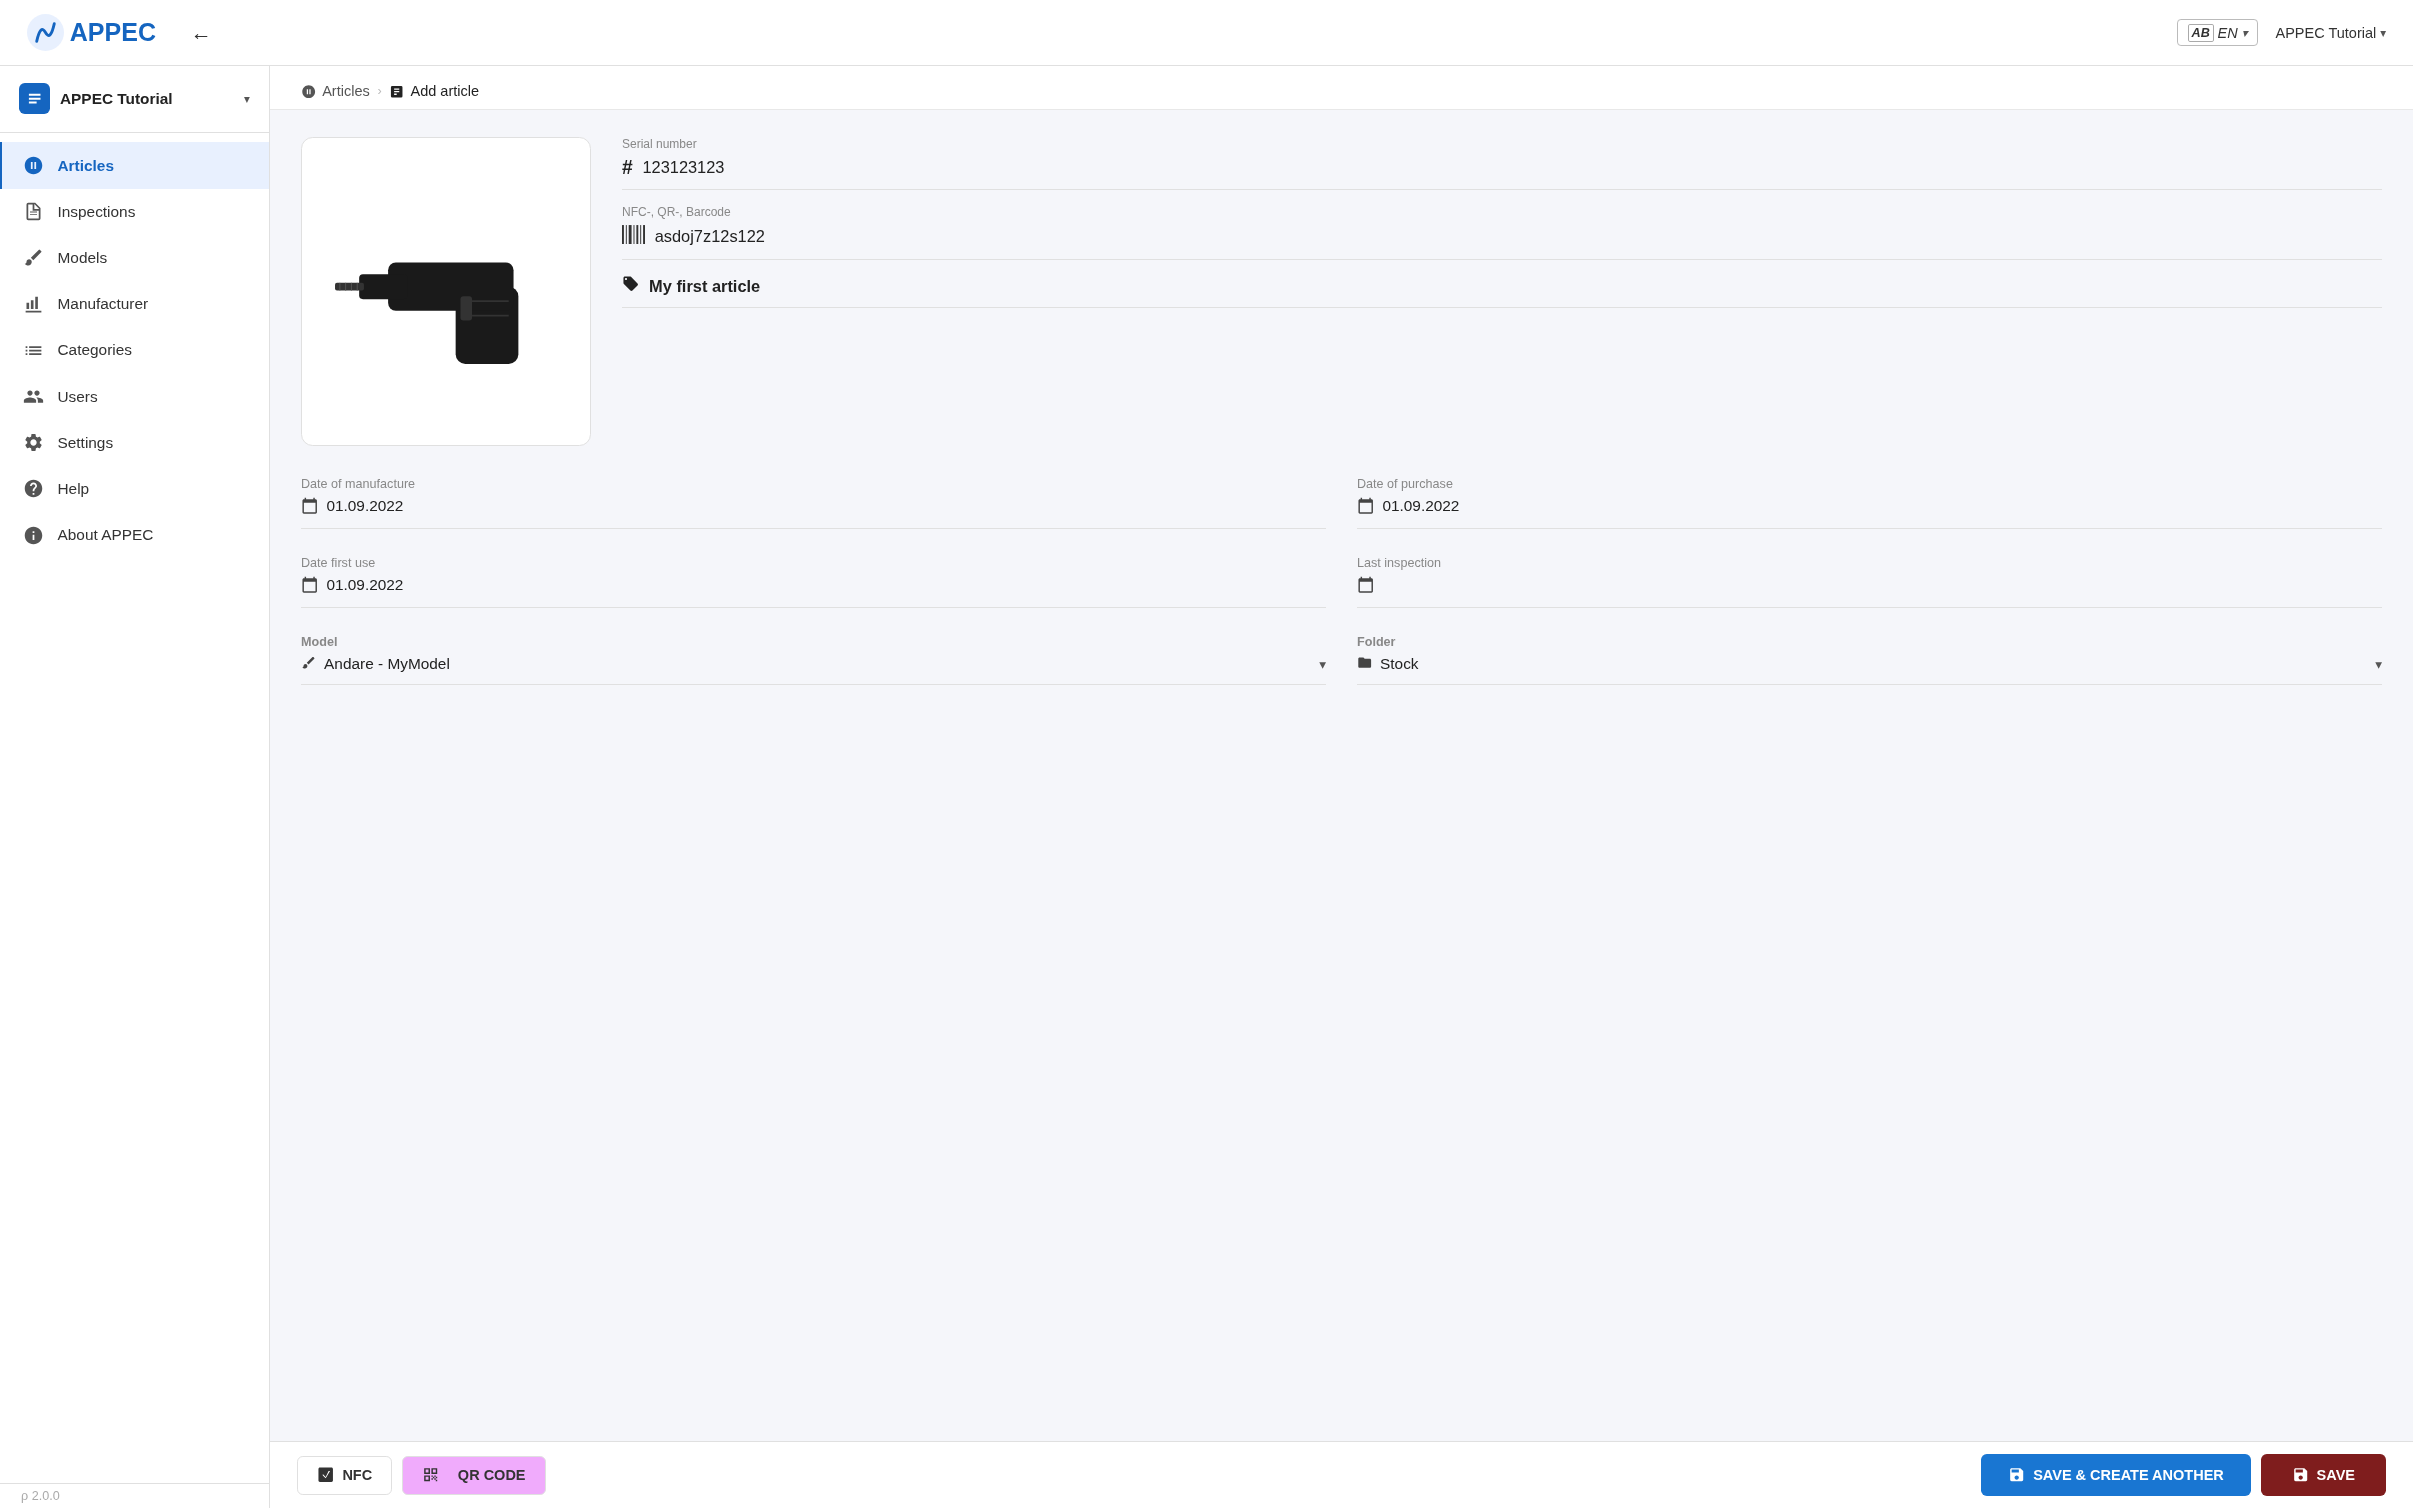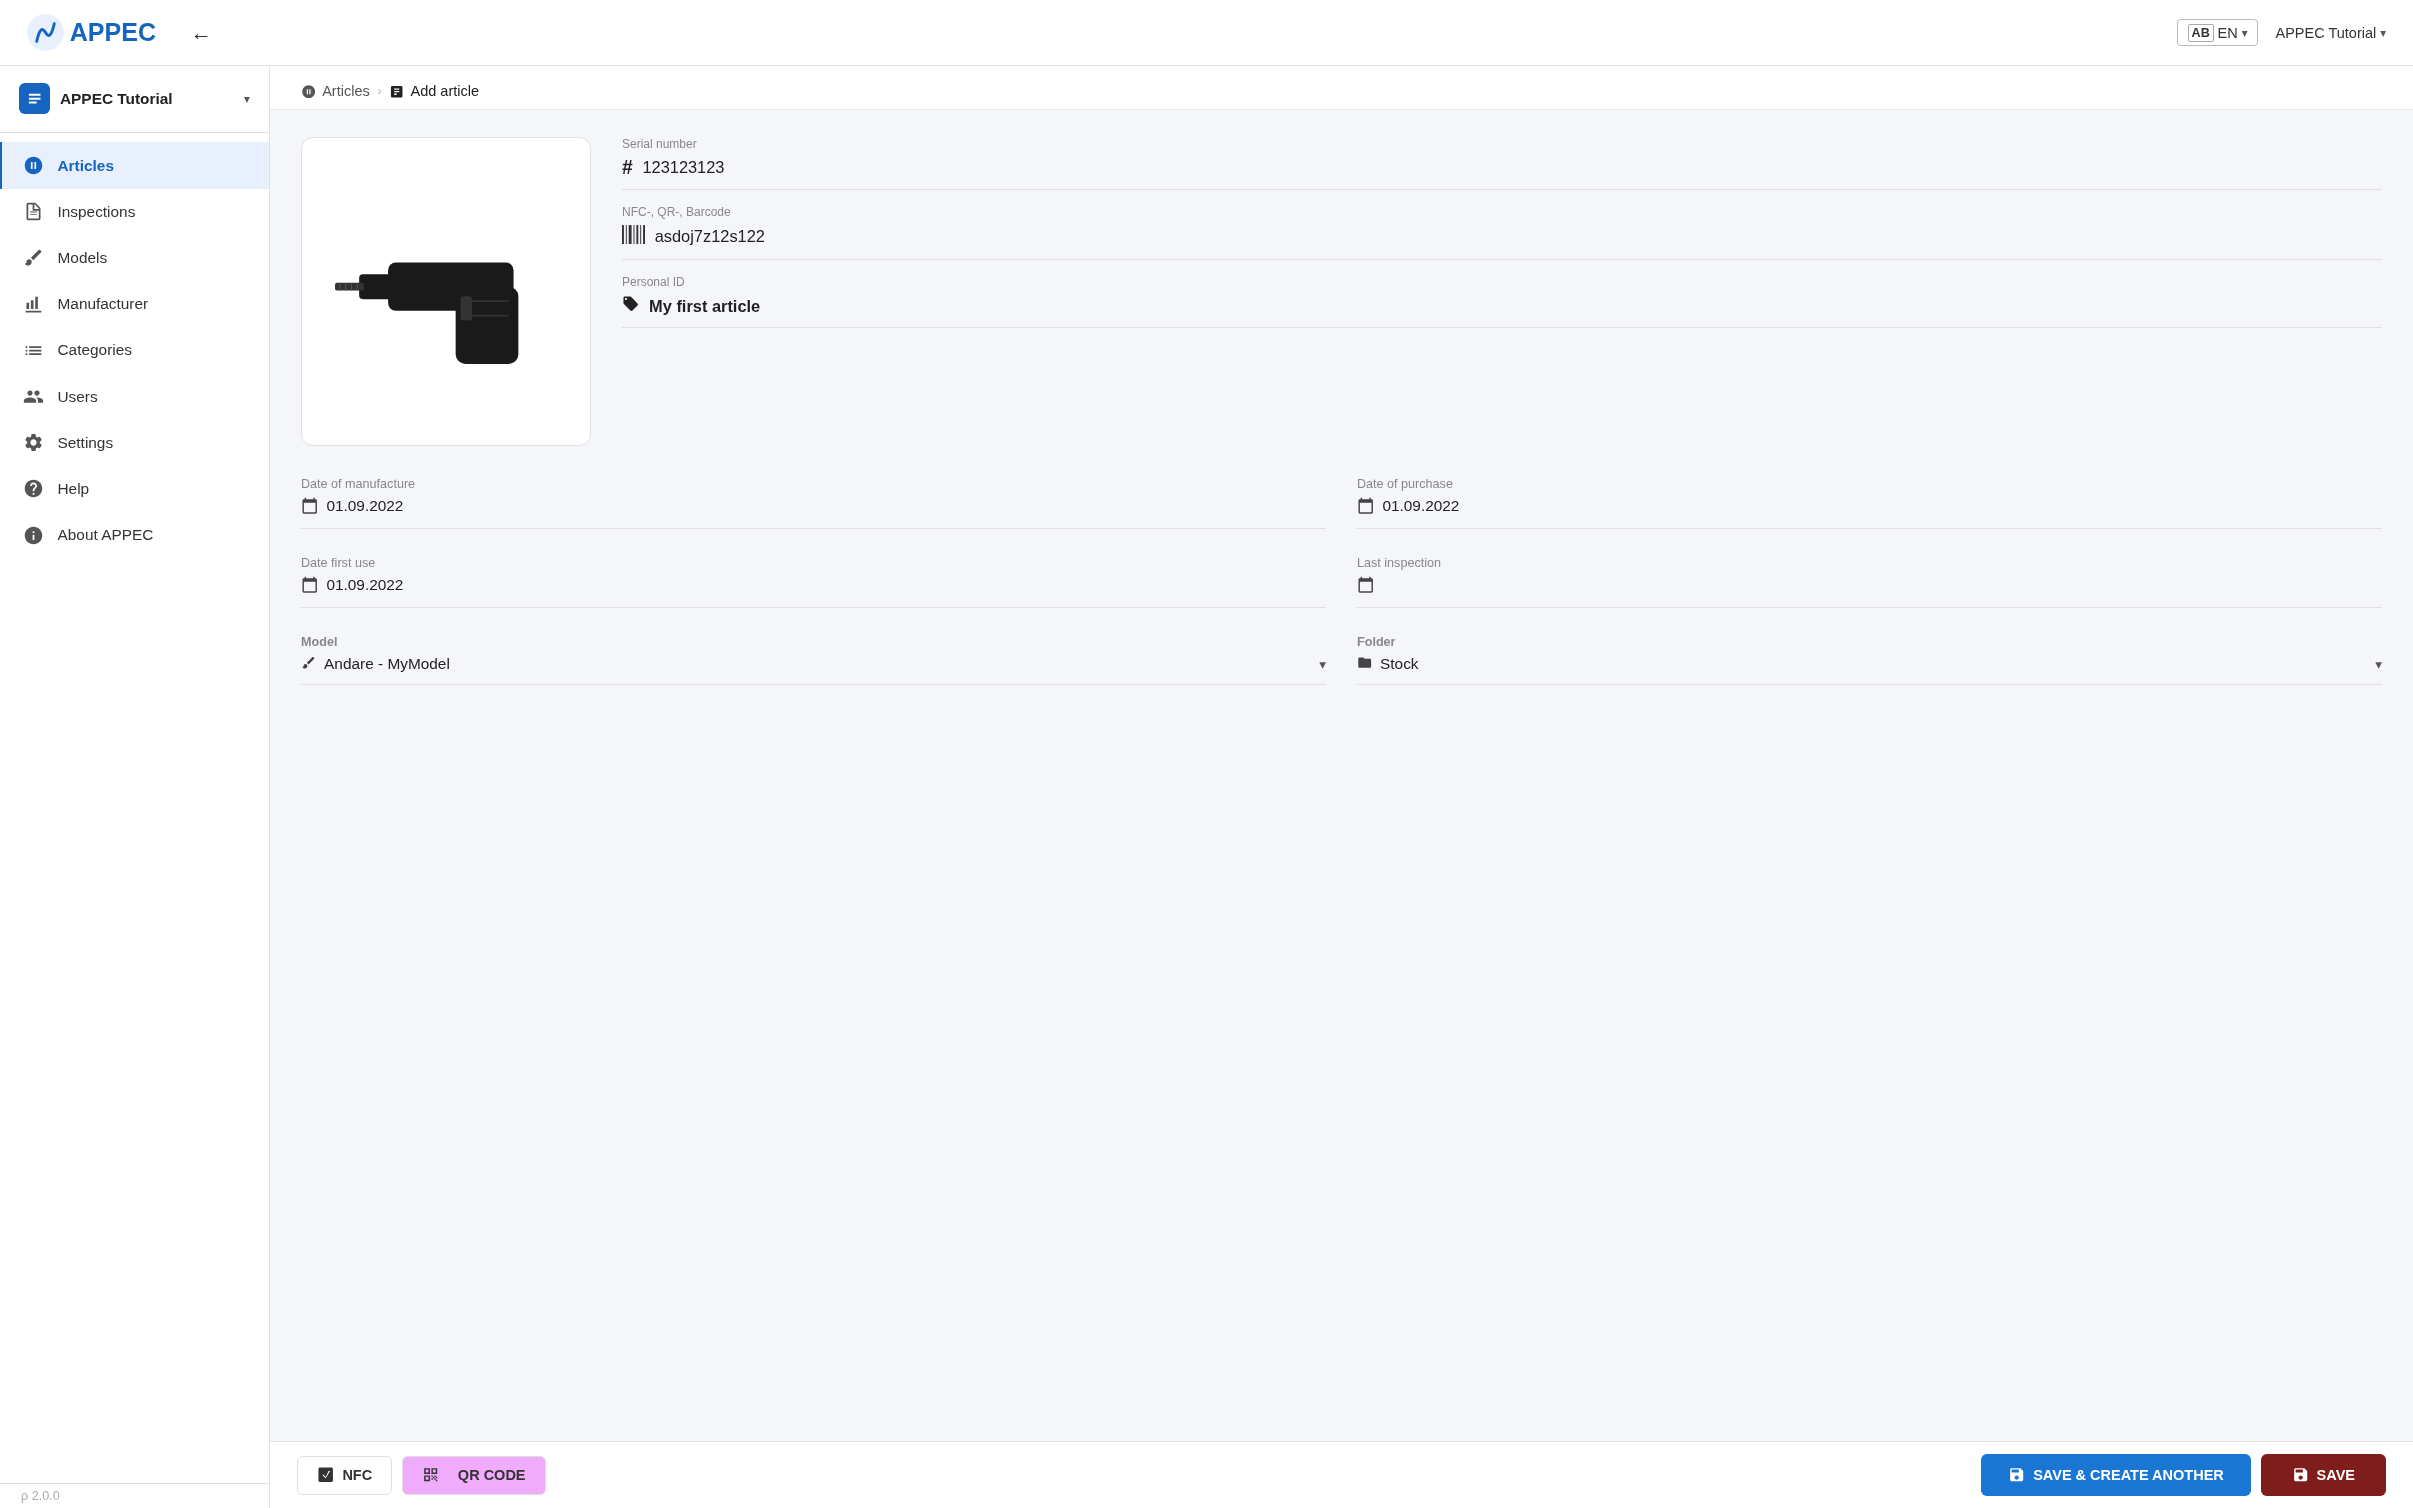--- a/index.html
+++ b/index.html
@@ -9,21 +9,21 @@
     .top-header {
       display: flex; align-items: center; justify-content: space-between;
       background: #fff; border-bottom: 1px solid #e0e0e0;
       padding: 0 27px; height: 66px; flex-shrink: 0;
     }
     .top-header-left { display: flex; align-items: center; gap: 27px; }
     .logo { display: flex; align-items: center; gap: 5.8px; font-size: 25px; font-weight: 800; color: #1565c0; text-decoration: none; }
     .logo-icon { width: 37px; height: 37px; }
     .back-btn { font-size: 21px; color: #333; cursor: pointer; background: none; border: none; padding: 3.9px 7.7px; }
     .top-header-right { display: flex; align-items: center; gap: 17.4px; }
-    .lang-btn { display: flex; align-items: center; gap: 3.9px; font-size: 14.5px; color: #333; cursor: pointer; border: 1px solid #bbb; border-radius: 3.9px; padding: 3.9px 9.7px; background: #fff; }
+    .lang-btn { display: flex; align-items: center; gap: 3.9px; font-size: 14.5px; color: #333; cursor: pointer; border: 1px solid #bbb; border-radius: 3.9px; padding: 3.9px 9.7px; background: #fff; font-style: italic; }
     .account-btn { display: flex; align-items: center; gap: 3.9px; font-size: 14.5px; color: #333; cursor: pointer; border: none; background: none; font-weight: 500; }
     .chevron-down { font-size: 11.6px; color: #555; }
 
     
     .layout { display: flex; flex: 1; overflow: hidden; }
 
     
     .sidebar {
       width: 270px; background: #fff; border-right: 1px solid #e0e0e0;
       display: flex; flex-direction: column; flex-shrink: 0;
@@ -315,21 +315,20 @@
                   <rect x="15" y="0" width="2" height="20"></rect>
                   <rect x="19" y="0" width="1" height="20"></rect>
                   <rect x="22" y="0" width="2" height="20"></rect>
                 </svg>
               </span>
               <span class="field-value">asdoj7z12s122</span>
             </div>
           </div>
 
           <div class="field-group">
-            <div class="field-label">Personal ID</div>
             <div class="field-value-row">
               <span class="field-icon">
                 <svg width="17.4" height="17.4" viewBox="0 0 24 24" fill="#222">
                     <path d="M21.41 11.58l-9-9C12.05 2.22 11.55 2 11 2H4c-1.1 0-2 .9-2 2v7c0 .55.22 1.05.59 1.42l9 9c.36.36.86.58 1.41.58.55 0 1.05-.22 1.41-.59l7-7c.37-.36.59-.86.59-1.41 0-.56-.23-1.06-.59-1.42zM5.5 7C4.67 7 4 6.33 4 5.5S4.67 4 5.5 4 7 4.67 7 5.5 6.33 7 5.5 7z"></path>
                   </svg>
               </span>
               <span class="field-value" style="font-weight:600;">My first article</span>
             </div>
           </div>
         </div>

